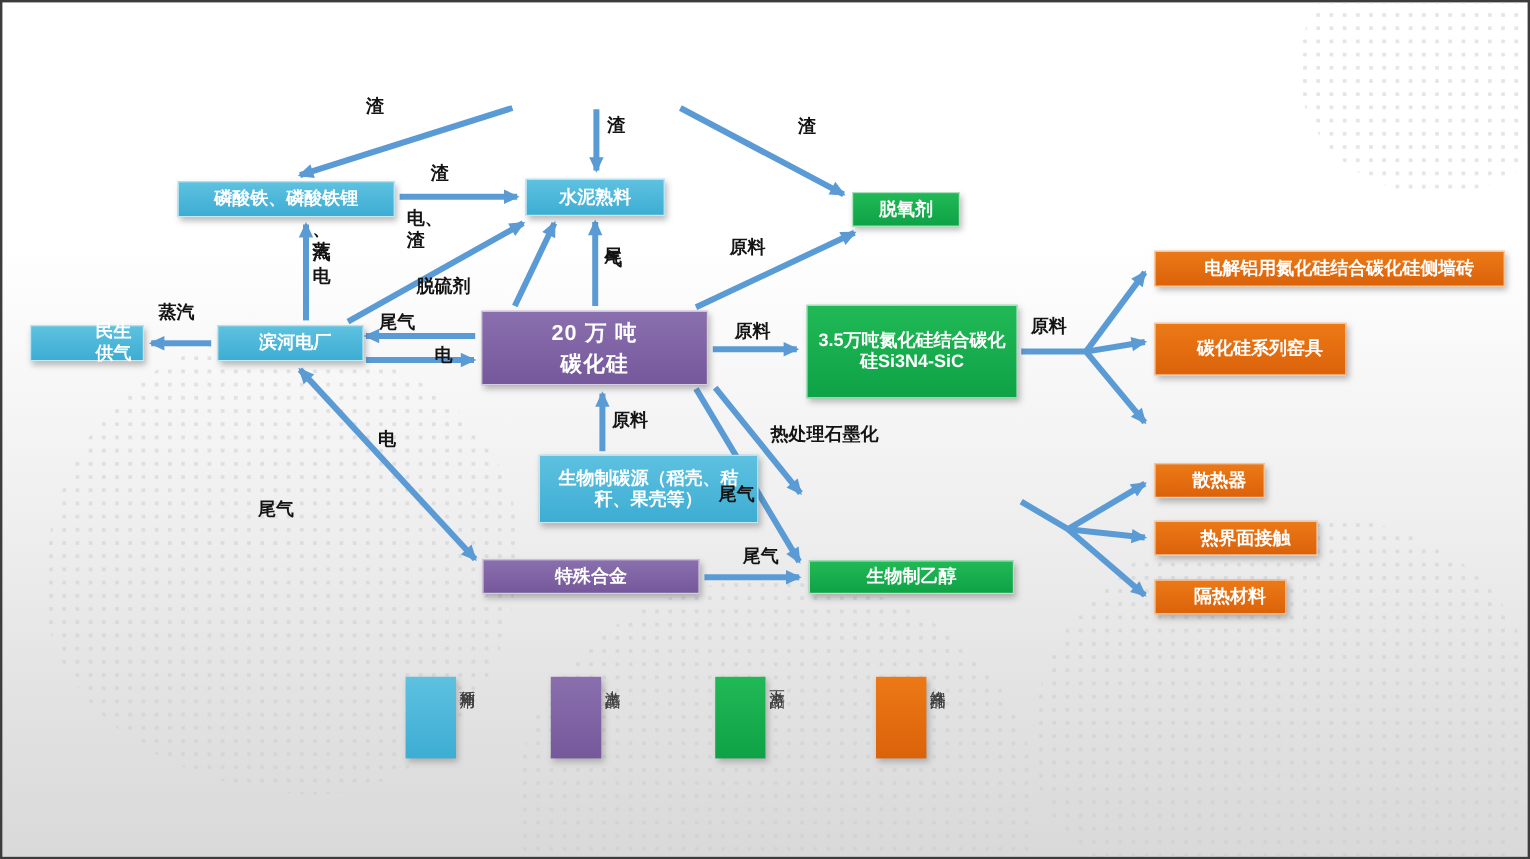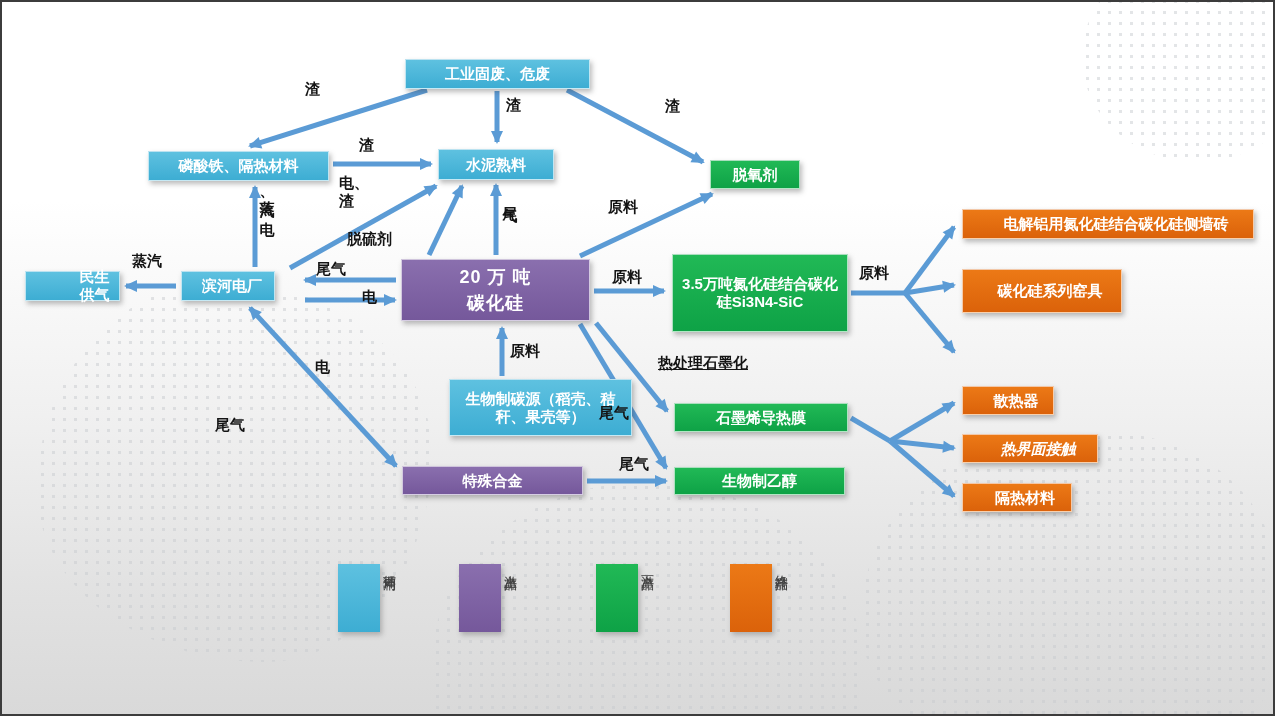--- a/index.html
+++ b/index.html
@@ -77,61 +77,55 @@
       <line x1="578" y1="322" x2="664" y2="466" marker-end="url(#ah)"></line>
       <line x1="585" y1="479" x2="664" y2="479" marker-end="url(#ah)"></line>
       <line x1="248" y1="306" x2="394" y2="464" marker-start="url(#ah)" marker-end="url(#ah)"></line>
       <path d="M849,416 L888,439"></path>
       <line x1="888" y1="439" x2="952" y2="401" marker-end="url(#ah)"></line>
       <line x1="888" y1="439" x2="952" y2="446" marker-end="url(#ah)"></line>
       <line x1="888" y1="439" x2="952" y2="494" marker-end="url(#ah)"></line>
     </g>
   </svg>
 
-  <div class="node blue" style="left:403px;top:57px;width:185px;height:30px;">
-      <span>工业固废、危废</span>
-    </div>
   <div class="node blue" style="left:146px;top:149px;width:181px;height:30px;">
-      <span>磷酸铁、隔热材料</span>
+      <span>磷酸铁、磷酸铁锂</span>
     </div>
   <div class="node blue" style="left:436px;top:147px;width:116px;height:31px;">
       <span>水泥熟料</span>
     </div>
   <div class="node green" style="left:708px;top:158px;width:90px;height:29px;">
       <span>脱氧剂</span>
     </div>
   <div class="node blue" style="left:23px;top:269px;width:95px;height:30px;padding-left:48px;">
       <span>民生供气</span>
     </div>
-  <div class="node blue" style="left:179px;top:269px;width:94px;height:30px;padding-left:12px;">
+  <div class="node blue" style="left:179px;top:269px;width:122px;height:30px;padding-left:12px;">
       <span>滨河电厂</span>
     </div>
   <div class="node purple big" style="left:399px;top:257px;width:189px;height:62px;">
       <span>20 万 吨
 碳化硅</span>
     </div>
   <div class="node green" style="left:670px;top:252px;width:176px;height:78px;">
       <span>3.5万吨氮化硅结合碳化硅Si3N4-SiC</span>
     </div>
   <div class="node orange" style="left:960px;top:207px;width:292px;height:30px;">
       <span>电解铝用氮化硅结合碳化硅侧墙砖</span>
     </div>
   <div class="node orange" style="left:960px;top:267px;width:160px;height:44px;">
       <span>碳化硅系列窑具</span>
     </div>
   <div class="node blue" style="left:403px;top:377px;width:183px;height:57px;margin-left:44px;">
       <span>生物制碳源（稻壳、秸秆、果壳等）</span>
     </div>
-  <div class="node green" style="left:672px;top:401px;width:174px;height:29px;">
-      <span>石墨烯导热膜</span>
-    </div>
   <div class="node orange" style="left:960px;top:384px;width:92px;height:29px;">
       <span>散热器</span>
     </div>
-  <div class="node orange" style="left:960px;top:432px;width:136px;height:29px;font-style:italic;">
+  <div class="node orange" style="left:960px;top:432px;width:136px;height:29px;">
       <span>热界面接触</span>
     </div>
   <div class="node orange" style="left:960px;top:481px;width:110px;height:29px;">
       <span>隔热材料</span>
     </div>
   <div class="node green" style="left:672px;top:465px;width:171px;height:28px;">
       <span>生物制乙醇</span>
     </div>
   <div class="node purple" style="left:400px;top:464px;width:181px;height:29px;">
       <span>特殊合金</span>
@@ -146,21 +140,21 @@
   <div class="elabel" style="left:337px;top:172px;">电、
 渣</div>
   <div class="elabel" style="left:345px;top:228px;">脱硫剂</div>
   <div class="elabel v" style="left:499px;top:192px;">尾气</div>
   <div class="elabel" style="left:314px;top:258px;">尾气</div>
   <div class="elabel" style="left:360px;top:286px;">电</div>
   <div class="elabel" style="left:606px;top:196px;">原料</div>
   <div class="elabel" style="left:610px;top:266px;">原料</div>
   <div class="elabel" style="left:857px;top:262px;">原料</div>
   <div class="elabel" style="left:508px;top:340px;">原料</div>
-  <div class="elabel" style="left:656px;top:352px;text-decoration:underline;">热处理石墨化</div>
+  <div class="elabel" style="left:640px;top:352px;">热处理石墨化</div>
   <div class="elabel" style="left:597px;top:402px;">尾气</div>
   <div class="elabel" style="left:617px;top:453px;">尾气</div>
   <div class="elabel" style="left:313px;top:356px;">电</div>
   <div class="elabel" style="left:213px;top:414px;">尾气</div>
 
   <div class="swatch blue" style="left:336px;top:562px;width:42px;height:68px;"></div>
   <div class="legend-label" style="left:381px;top:563px;height:68px;">循环利用</div>
   <div class="swatch purple" style="left:457px;top:562px;width:42px;height:68px;"></div>
   <div class="legend-label" style="left:502px;top:563px;height:68px;">上游产品</div>
   <div class="swatch green" style="left:594px;top:562px;width:42px;height:68px;"></div>

